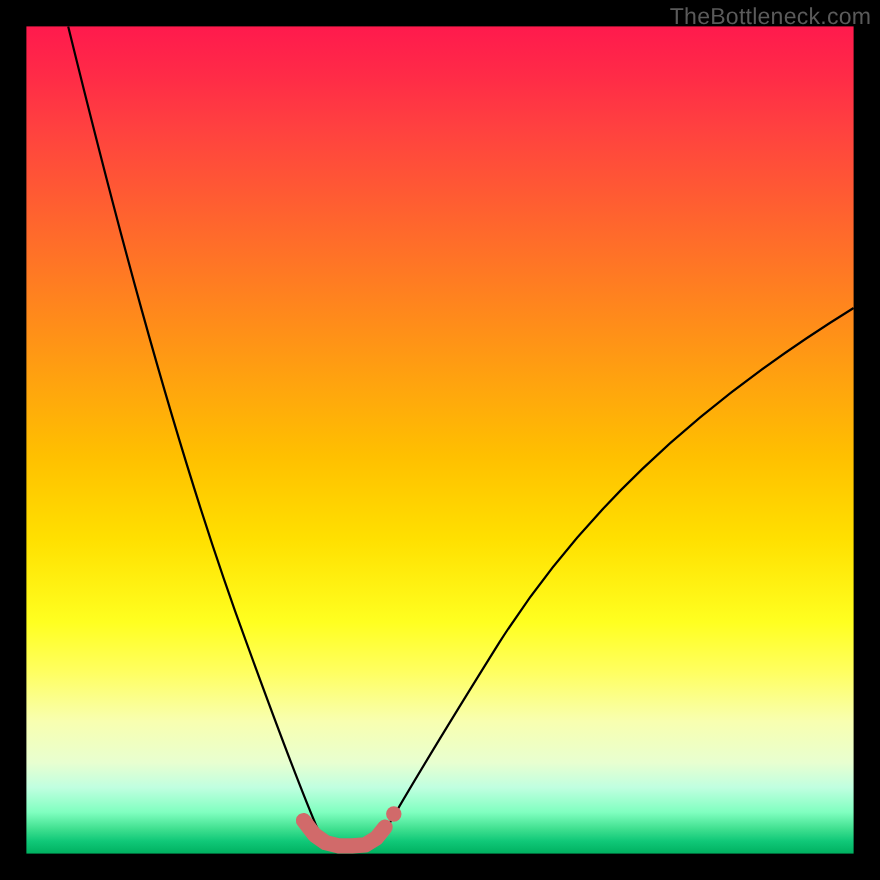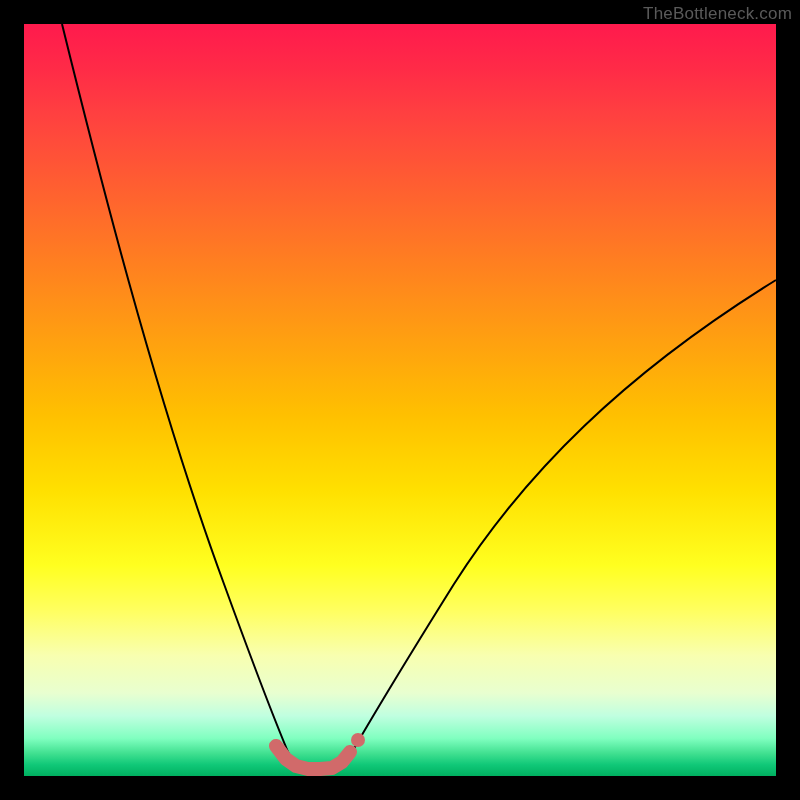--- a/index.html
+++ b/index.html
@@ -35,21 +35,21 @@
       #40e090 97%,
       #10c878 98.5%,
       #00b060 100%
     );
   }
   .watermark {
     position: absolute;
     top: 4px;
     right: 8px;
     color: #5a5a5a;
-    font-size: 17px;
+    font-size: 21px;
     font-weight: 500;
     letter-spacing: 0.2px;
     z-index: 10;
   }
   svg.curve {
     position: absolute;
     left: 0;
     top: 0;
     width: 752px;
     height: 752px;

